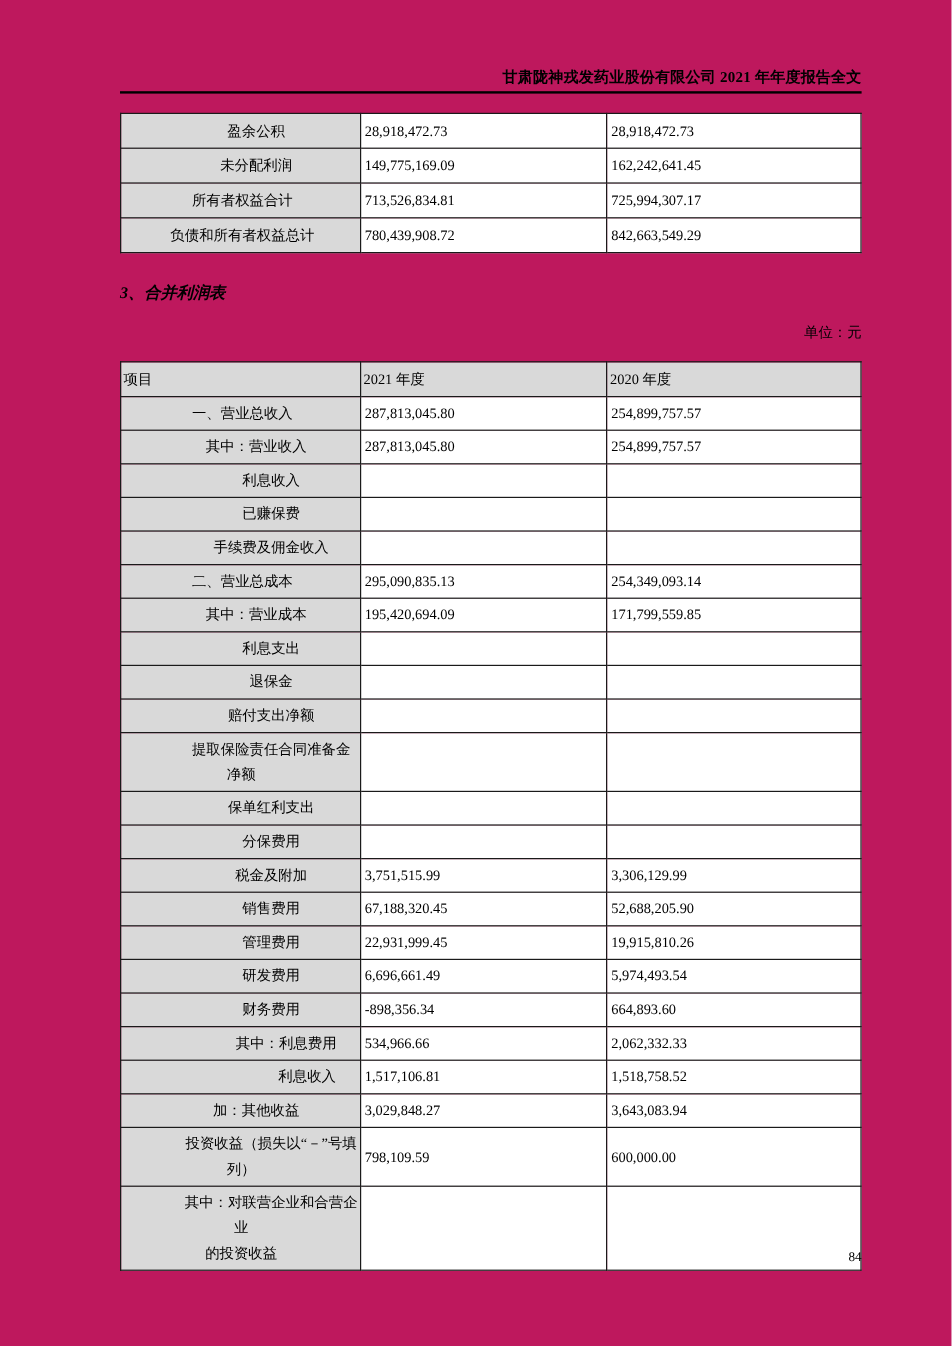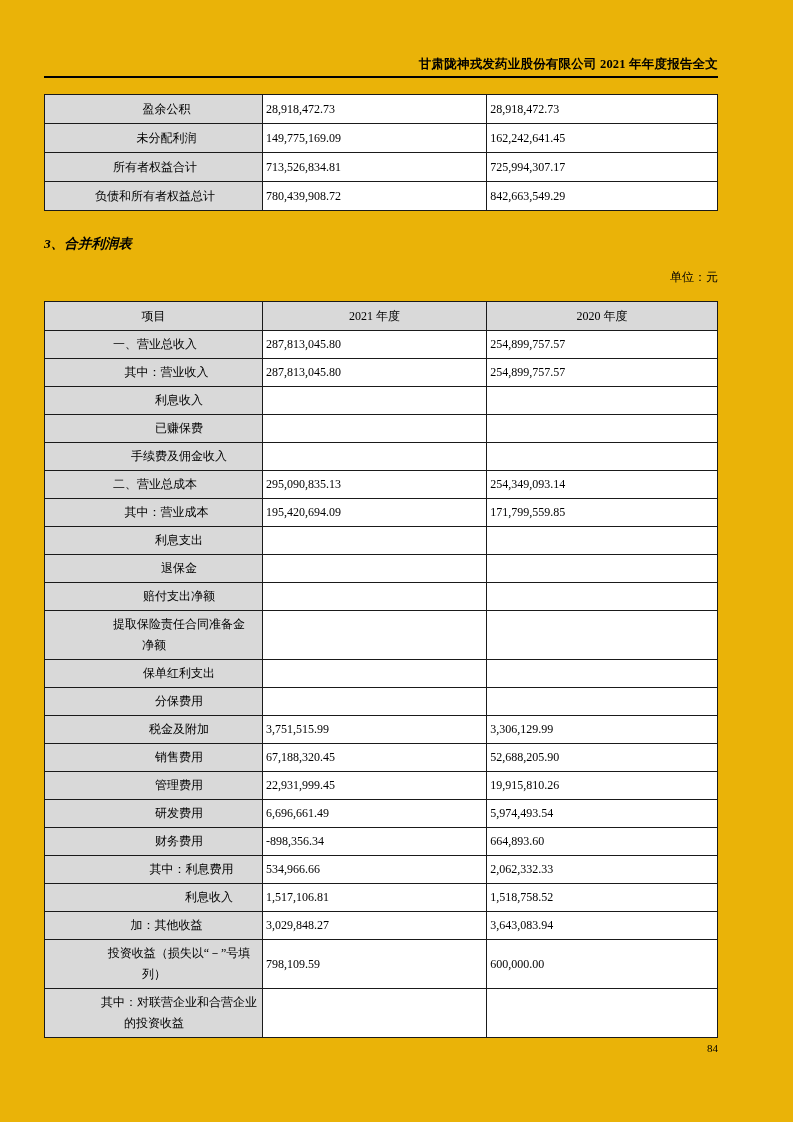--- a/index.html
+++ b/index.html
@@ -5,22 +5,22 @@
   * { margin: 0; padding: 0; box-sizing: border-box; }
   html, body { background: #ffffff; }
   body {
     width: 793px; height: 1122px;
     font-family: "Liberation Serif", "DejaVu Serif", serif;
     color: #000;
   }
   .page {
     position: relative;
     width: 793px; height: 1122px;
-    padding: 56px 75px 0 44px;
-    background: #eab308;
+    padding: 56px 75px 0 100px;
+    background: #be185d;
     overflow: hidden;
   }
   .doc-header {
     text-align: right;
     font-size: 12.5px;
     font-weight: bold;
     line-height: 17px;
     letter-spacing: 0.2px;
   }
   .header-rule {
@@ -33,21 +33,21 @@
     table-layout: fixed;
     font-size: 12px;
   }
   table.tbl td, table.tbl th { border: 1px solid #1a1a1a; vertical-align: middle; }
   col.c-label { width: 32.4%; }
   col.c-v1    { width: 33.3%; }
   col.c-v2    { width: 34.3%; }
   th.hdr {
     background: #d9d9d9;
     font-weight: normal;
-    text-align: center;
+    text-align: left;
     padding: 3px 2px;
     line-height: 22px;
     margin-top: 16px;
   }
   td.lbl {
     background: #d9d9d9;
     padding: 3px 1px 3px 2px;
     line-height: 21px;
     white-space: pre-wrap;
     text-align: center;

